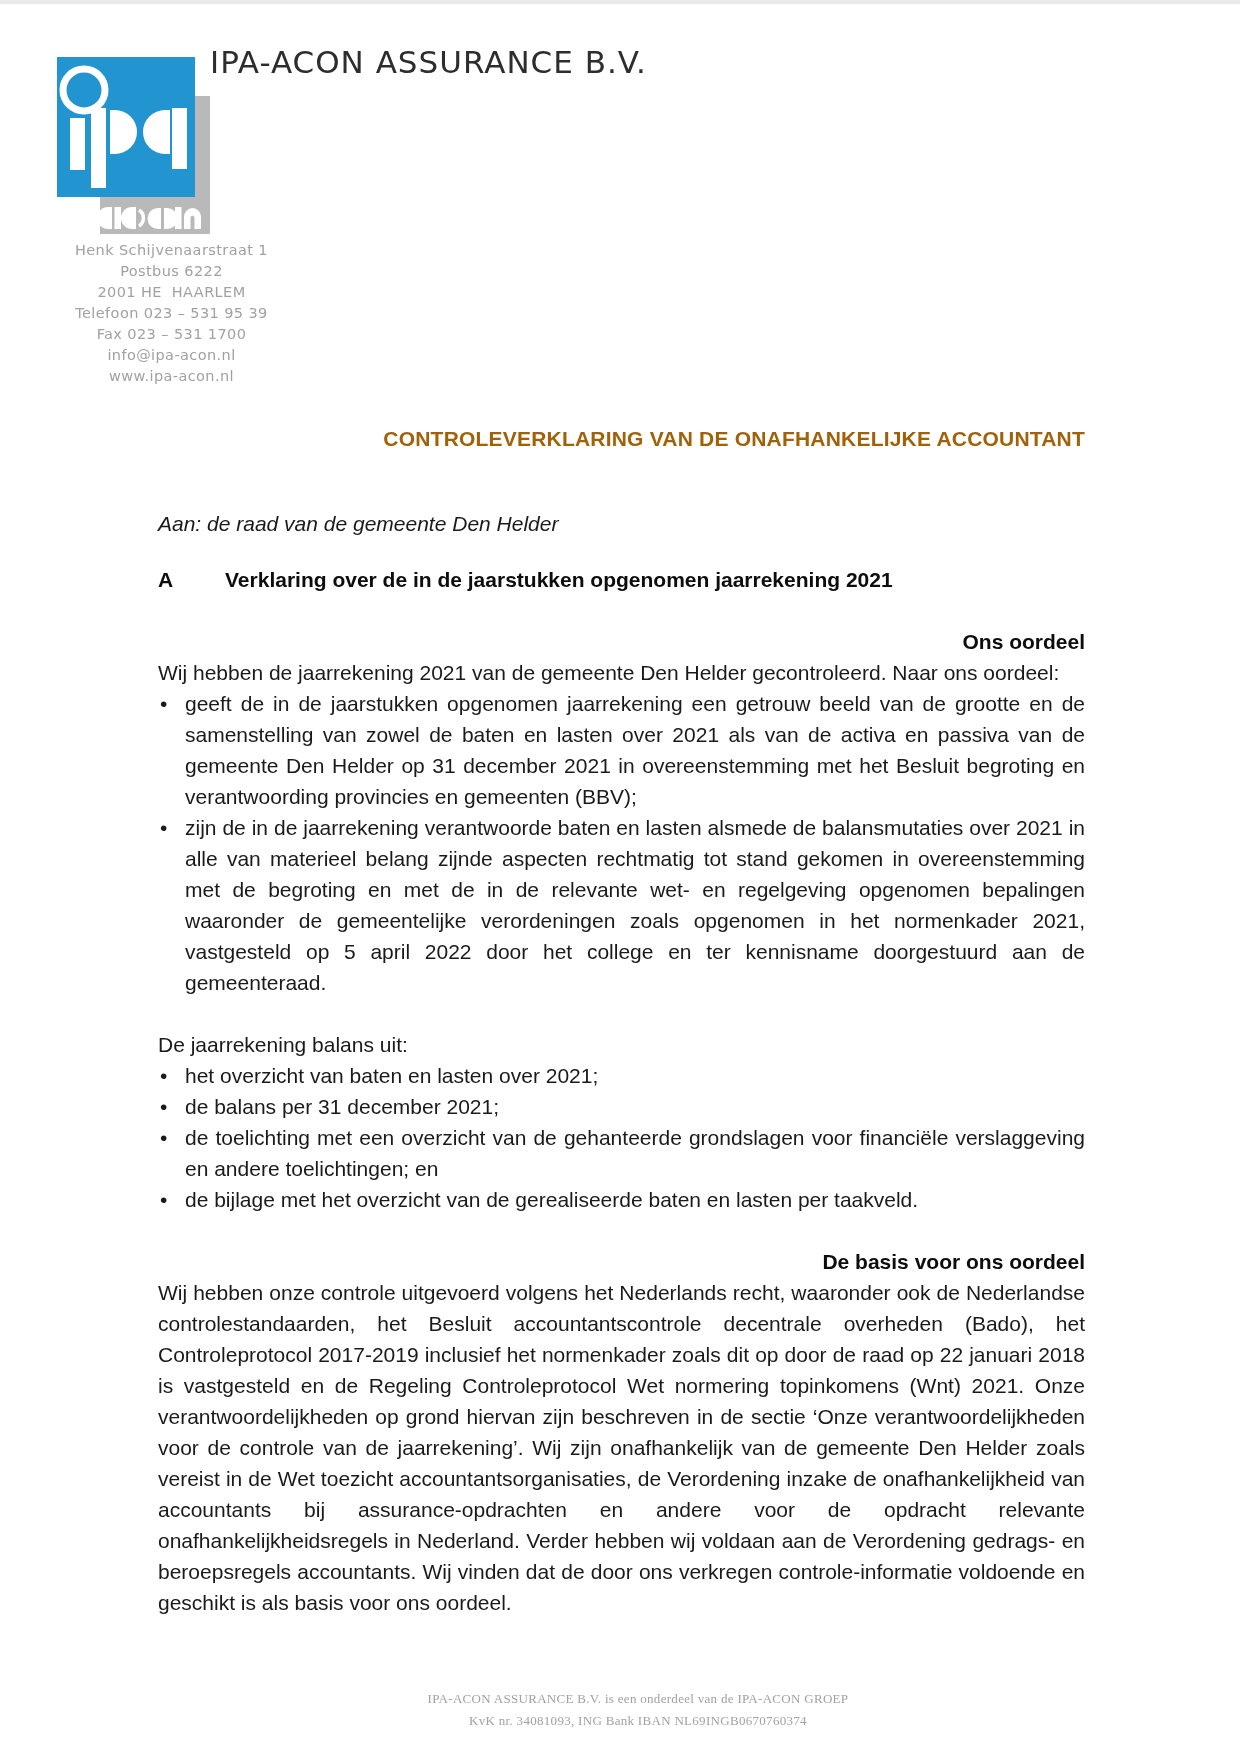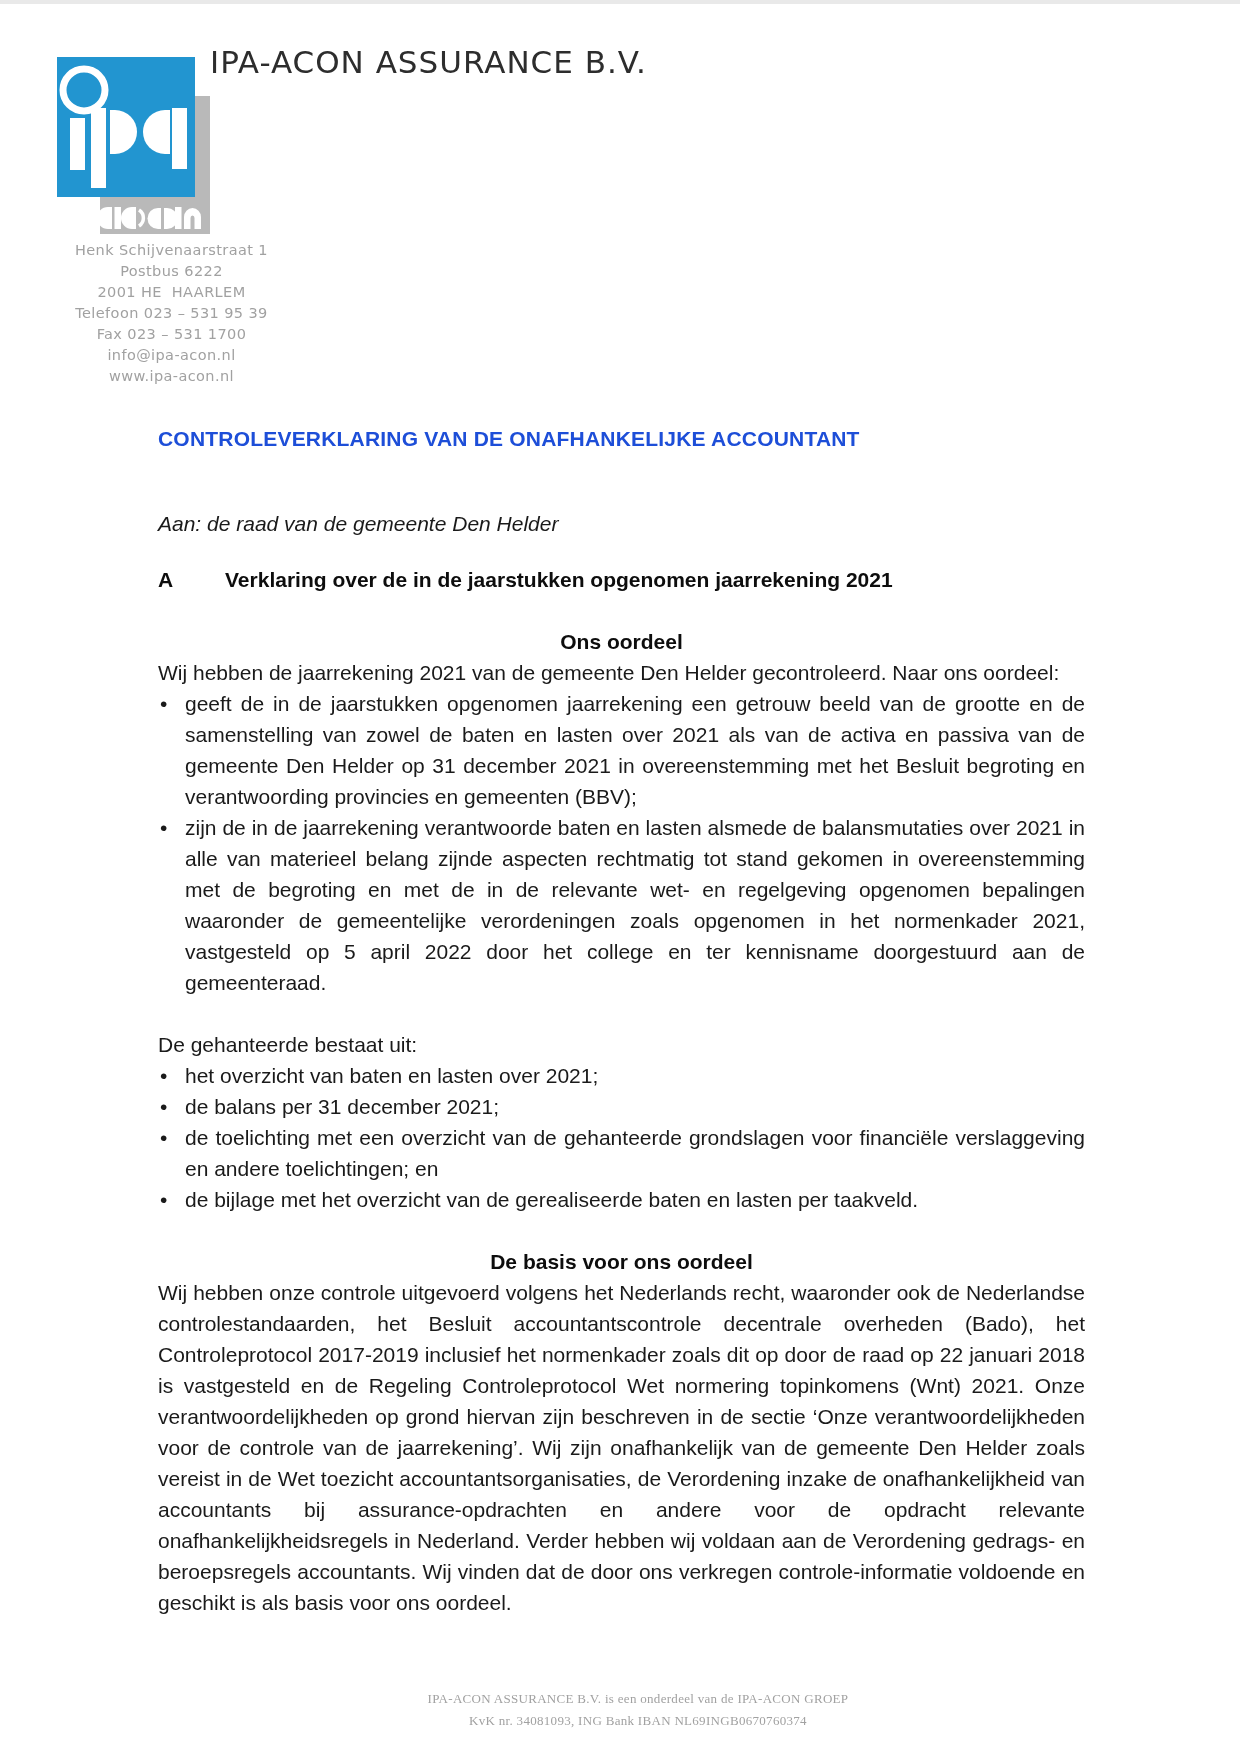--- a/index.html
+++ b/index.html
@@ -21,27 +21,27 @@
     font-family:"DejaVu Sans",sans-serif;font-size:14.5px;line-height:21px;
     color:#a1a1a1;letter-spacing:.4px;
   }
   .address-line{white-space:pre;text-align:center;}
   
   .content{
     position:absolute;left:158px;top:419px;width:927px;
     font-size:21px;line-height:31px;text-align:justify;
   }
   .doc-title{
-    font-size:21px;font-weight:bold;text-align:left;color:#1d4ed8;
+    font-size:21px;font-weight:bold;text-align:right;color:#a16207;
     margin:0 0 54px 0;letter-spacing:.2px;
   }
   .addressee{font-style:italic;margin:0 0 25px 0;text-align:left;}
   .section-a{display:flex;font-weight:bold;margin:0 0 31px 0;color:#0d0d0d;}
   .section-a .label{width:67px;flex:0 0 67px;}
-  .subheading{font-size:21px;font-weight:bold;margin:0;color:#0d0d0d;text-align:center;}
+  .subheading{font-size:21px;font-weight:bold;margin:0;color:#0d0d0d;text-align:right;}
   .para{margin:0;}
   .blank-before{margin-top:31px;}
   ul.bullets{list-style:none;margin:0;padding:0;}
   ul.bullets li{position:relative;padding-left:27px;}
   ul.bullets li::before{
     content:"\2022";position:absolute;left:2px;top:0;
   }
   
   .footer{
     position:absolute;left:158px;top:1684px;width:960px;text-align:center;
@@ -105,21 +105,21 @@
     </div>
 
     <h2 class="subheading">Ons oordeel</h2>
     <p class="para">Wij hebben de jaarrekening 2021 van de gemeente Den Helder gecontroleerd. Naar ons oordeel:</p>
 
     <ul class="bullets">
       <li>geeft de in de jaarstukken opgenomen jaarrekening een getrouw beeld van de grootte en de samenstelling van zowel de baten en lasten over 2021 als van de activa en passiva van de gemeente Den Helder op 31 december 2021 in overeenstemming met het Besluit begroting en verantwoording provincies en gemeenten (BBV);</li>
       <li>zijn de in de jaarrekening verantwoorde baten en lasten alsmede de balansmutaties over 2021 in alle van materieel belang zijnde aspecten rechtmatig tot stand gekomen in overeenstemming met de begroting en met de in de relevante wet- en regelgeving opgenomen bepalingen waaronder de gemeentelijke verordeningen zoals opgenomen in het normenkader 2021, vastgesteld op 5 april 2022 door het college en ter kennisname doorgestuurd aan de gemeenteraad.</li>
     </ul>
 
-    <p class="para blank-before">De gehanteerde bestaat uit:</p>
+    <p class="para blank-before">De jaarrekening balans uit:</p>
     <ul class="bullets">
       <li>het overzicht van baten en lasten over 2021;</li>
       <li>de balans per 31 december 2021;</li>
       <li>de toelichting met een overzicht van de gehanteerde grondslagen voor financiële verslaggeving en andere toelichtingen; en</li>
       <li>de bijlage met het overzicht van de gerealiseerde baten en lasten per taakveld.</li>
     </ul>
 
     <h2 class="subheading blank-before">De basis voor ons oordeel</h2>
     <p class="para">Wij hebben onze controle uitgevoerd volgens het Nederlands recht, waaronder ook de Nederlandse controlestandaarden, het Besluit accountantscontrole decentrale overheden (Bado), het Controleprotocol 2017-2019 inclusief het normenkader zoals dit op door de raad op 22 januari 2018 is vastgesteld en de Regeling Controleprotocol Wet normering topinkomens (Wnt) 2021. Onze verantwoordelijkheden op grond hiervan zijn beschreven in de sectie ‘Onze verantwoordelijkheden voor de controle van de jaarrekening’. Wij zijn onafhankelijk van de gemeente Den Helder zoals vereist in de Wet toezicht accountantsorganisaties, de Verordening inzake de onafhankelijkheid van accountants bij assurance-opdrachten en andere voor de opdracht relevante onafhankelijkheidsregels in Nederland. Verder hebben wij voldaan aan de Verordening gedrags- en beroepsregels accountants. Wij vinden dat de door ons verkregen controle-informatie voldoende en geschikt is als basis voor ons oordeel.</p>
 

